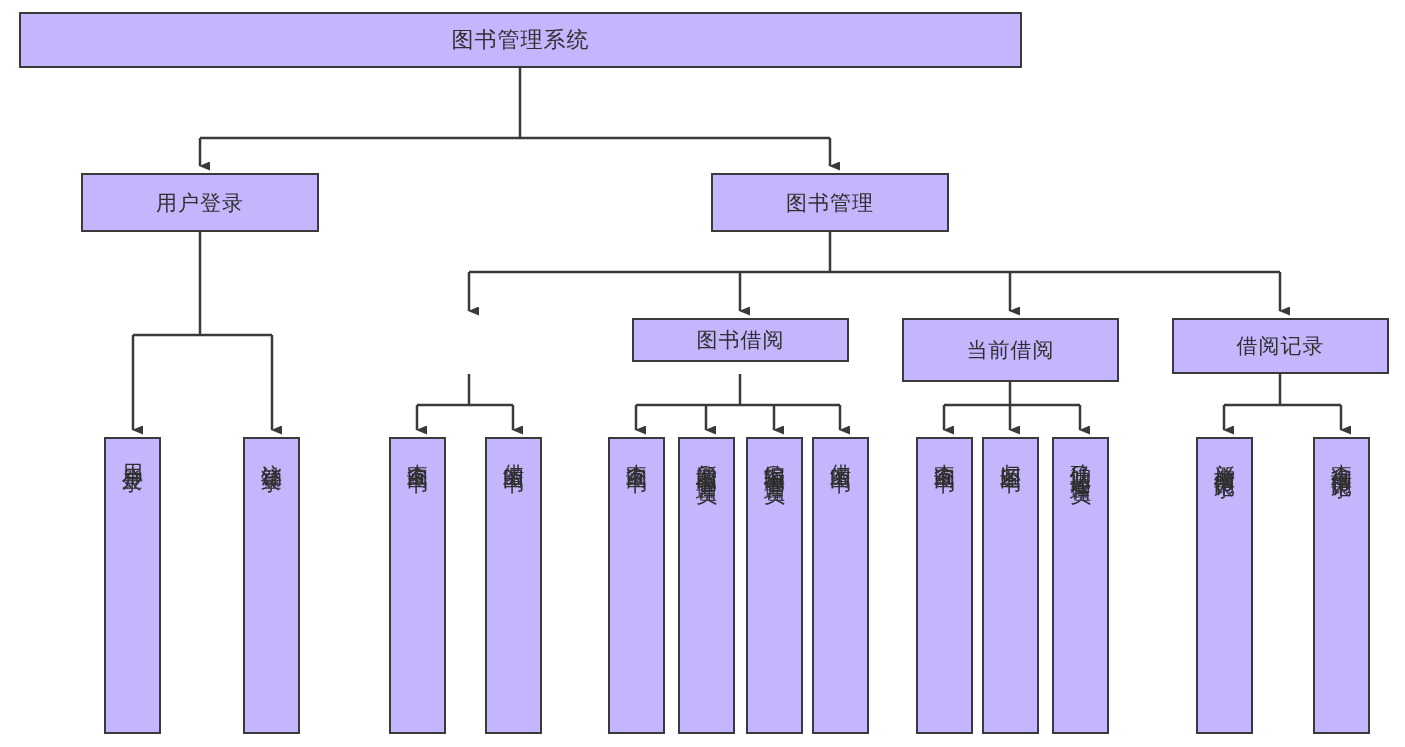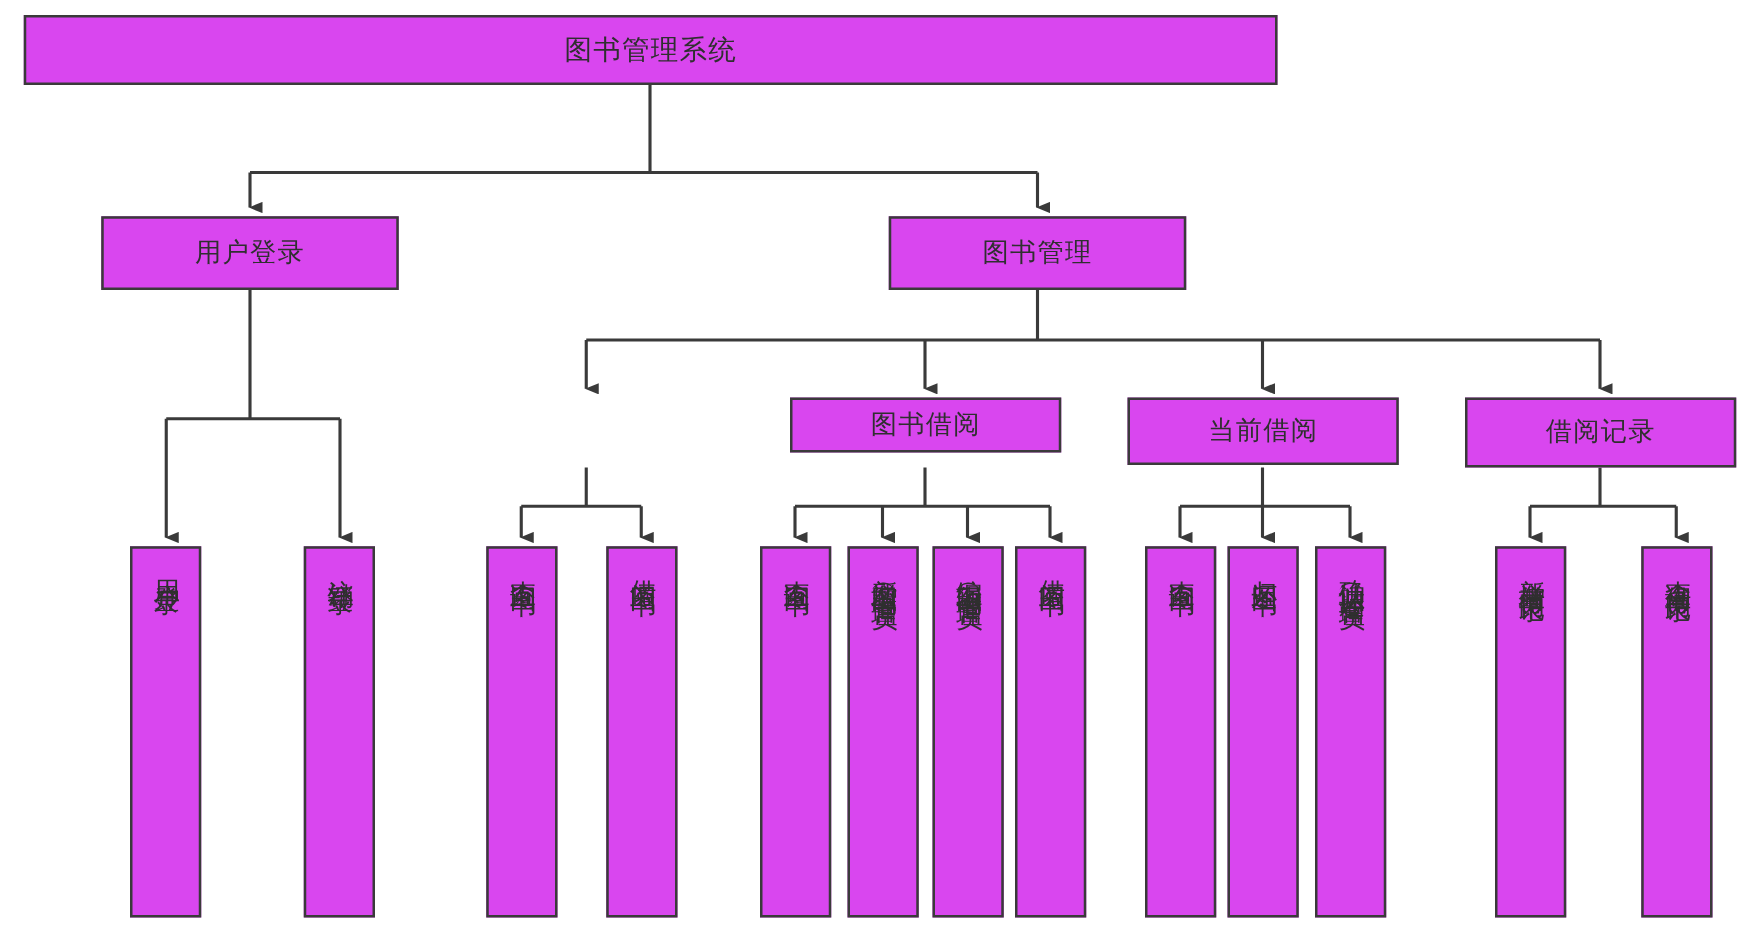--- a/index.html
+++ b/index.html
@@ -23,21 +23,21 @@
     left: 0;
     top: 0;
     width: 1405px;
     height: 747px;
     pointer-events: none;
   }
   .node {
     position: absolute;
     box-sizing: border-box;
     border: 2px solid #3a3a3a;
-    background: #d946ef;
+    background: #c4b5fd;
     display: flex;
     align-items: center;
     justify-content: center;
     color: #2f2f2f;
   }
   .node.h {
     font-size: 21px;
     letter-spacing: 1px;
     line-height: 1.1;
     white-space: nowrap;
@@ -133,21 +133,21 @@
   <div class="node h" style="left: 81px; top: 173px; width: 238px; height: 59px; border-color: rgb(58, 58, 58); color: rgb(47, 47, 47);">
     <span>用户登录</span>
   </div>
   <div class="node h" style="left: 711px; top: 173px; width: 238px; height: 59px; border-color: rgb(58, 58, 58); color: rgb(47, 47, 47);">
     <span>图书管理</span>
   </div>
 
   <div class="node h" style="left: 632px; top: 318px; width: 217px; height: 44px; border-color: rgb(58, 58, 58); color: rgb(47, 47, 47);">
     <span>图书借阅</span>
   </div>
-  <div class="node h" style="left: 902px; top: 318px; width: 217px; height: 54px; border-color: rgb(58, 58, 58); color: rgb(47, 47, 47);">
+  <div class="node h" style="left: 902px; top: 318px; width: 217px; height: 64px; border-color: rgb(58, 58, 58); color: rgb(47, 47, 47);">
     <span>当前借阅</span>
   </div>
   <div class="node h" style="left: 1172px; top: 318px; width: 217px; height: 56px; border-color: rgb(58, 58, 58); color: rgb(47, 47, 47);">
     <span>借阅记录</span>
   </div>
 
   <div class="node leaf" style="left: 104px; top: 437px; width: 57px; height: 297px; border-color: rgb(58, 58, 58); color: rgb(47, 47, 47);">
     <span class="vtext">用户登录</span>
   </div>
   <div class="node leaf" style="left: 243px; top: 437px; width: 57px; height: 297px; border-color: rgb(58, 58, 58); color: rgb(47, 47, 47);">

